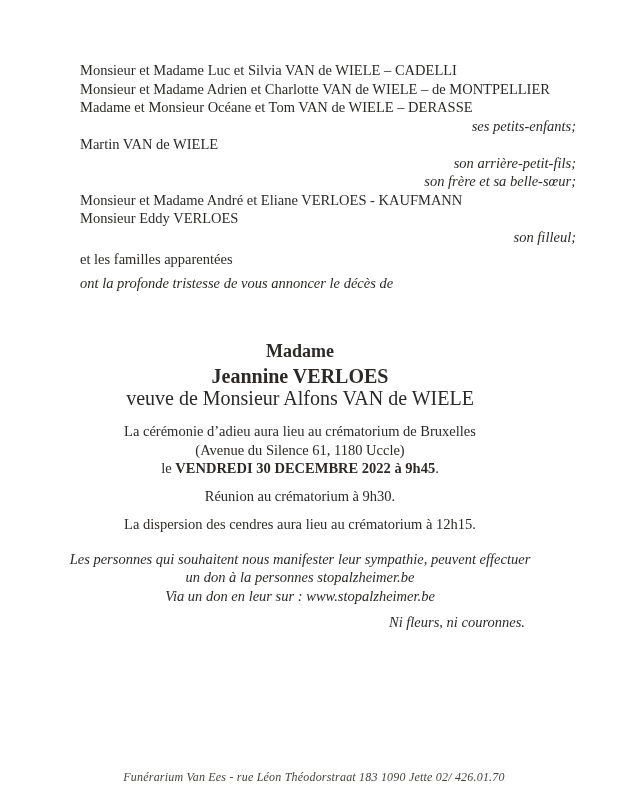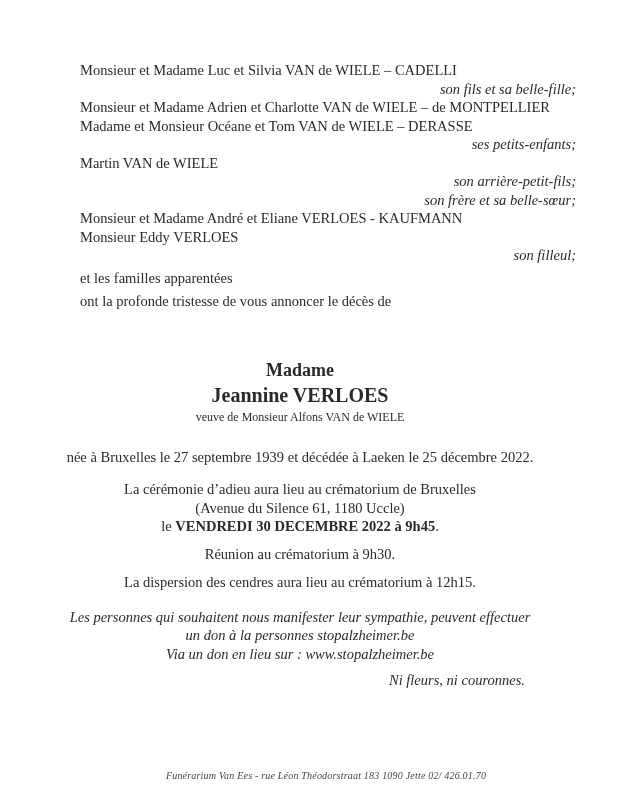--- a/index.html
+++ b/index.html
@@ -28,111 +28,109 @@
     white-space: nowrap;
   }
   .name-line {
     text-align: left;
   }
   .relation-line {
     text-align: right;
     font-style: italic;
   }
   .families-line { margin-top: 4px; }
-  .sadness-line  { margin-top: 5px; }
+  .sadness-line  { margin-top: 5px; font-style: italic; }
 
   
   .center-block {
     margin-left: 52px;
     width: 496px;
     text-align: center;
   }
   .center-block .line { white-space: nowrap; }
   .deceased-title {
     margin-top: 47px;
     font-size: 18px;
     font-weight: bold;
     line-height: 24px;
   }
   .deceased-name {
     font-size: 20px;
     font-weight: bold;
     line-height: 26px;
   }
   .widow-line {
-    font-size: 12px;
+    font-size: 20px;
     line-height: 19px;
   }
   .birth-death { margin-top: 21px; }
   .ceremony    { margin-top: 14px; }
   .bold-seg    { font-weight: bold; }
   .reunion     { margin-top: 9px; }
   .dispersion  { margin-top: 10px; }
   .donation    { margin-top: 16px; font-style: italic; }
   .no-flowers  {
     margin-top: 8px;
     text-align: right;
     padding-right: 23px;
     font-style: italic;
   }
   
   .footer {
     position: absolute;
     top: 770px;
-    left: 16px;
+    left: 4px;
     width: 620px;
     text-align: center;
-    font-size: 10px;
+    font-size: 12px;
     font-style: italic;
     color: #45443f;
     letter-spacing: 0.2px;
   }
 </style>
 </head>
 <body>
 
 <div class="page">
 
   <div class="family-block">
     <div class="line name-line">Monsieur et Madame Luc et Silvia VAN de WIELE – CADELLI</div>
-    <div class="line relation-line">son fils et sa belle-fille;</div>
     <div class="line name-line">Monsieur et Madame Adrien et Charlotte VAN de WIELE – de MONTPELLIER</div>
     <div class="line name-line">Madame et Monsieur Océane et Tom VAN de WIELE – DERASSE</div>
     <div class="line relation-line">ses petits-enfants;</div>
     <div class="line name-line">Martin VAN de WIELE</div>
     <div class="line relation-line">son arrière-petit-fils;</div>
     <div class="line relation-line">son frère et sa belle-sœur;</div>
     <div class="line name-line">Monsieur et Madame André et Eliane VERLOES - KAUFMANN</div>
     <div class="line name-line">Monsieur Eddy VERLOES</div>
     <div class="line relation-line">son filleul;</div>
 
     <div class="line name-line families-line">et les familles apparentées</div>
     <div class="line name-line sadness-line">ont la profonde tristesse de vous annoncer le décès de</div>
   </div>
 
   <div class="center-block">
     <div class="deceased-title">Madame</div>
     <div class="deceased-name">Jeannine VERLOES</div>
     <div class="widow-line">veuve de Monsieur Alfons VAN de WIELE</div>
 
-    <div class="line birth-death">née à Bruxelles le 27 septembre 1939 et décédée à Laeken le 25 décembre 2022.</div>
 
     <div class="ceremony">
       <div class="line">La cérémonie d’adieu aura lieu au crématorium de Bruxelles</div>
       <div class="line">(Avenue du Silence 61, 1180 Uccle)</div>
       <div class="line"><span>le </span><span class="bold-seg">VENDREDI 30 DECEMBRE 2022 à 9h45</span><span>.</span></div>
     </div>
 
     <div class="line reunion">Réunion au crématorium à 9h30.</div>
     <div class="line dispersion">La dispersion des cendres aura lieu au crématorium à 12h15.</div>
 
     <div class="donation">
       <div class="line">Les personnes qui souhaitent nous manifester leur sympathie, peuvent effectuer</div>
       <div class="line">un don à la personnes stopalzheimer.be</div>
-      <div class="line">Via un don en lieu sur : www.stopalzheimer.be</div>
+      <div class="line">Via un don en leur sur : www.stopalzheimer.be</div>
     </div>
 
     <div class="line no-flowers">Ni fleurs, ni couronnes.</div>
   </div>
 
   <div class="footer">Funérarium Van Ees - rue Léon Théodorstraat 183 1090 Jette 02/ 426.01.70</div>
 
 </div>
 
 </body></html>

